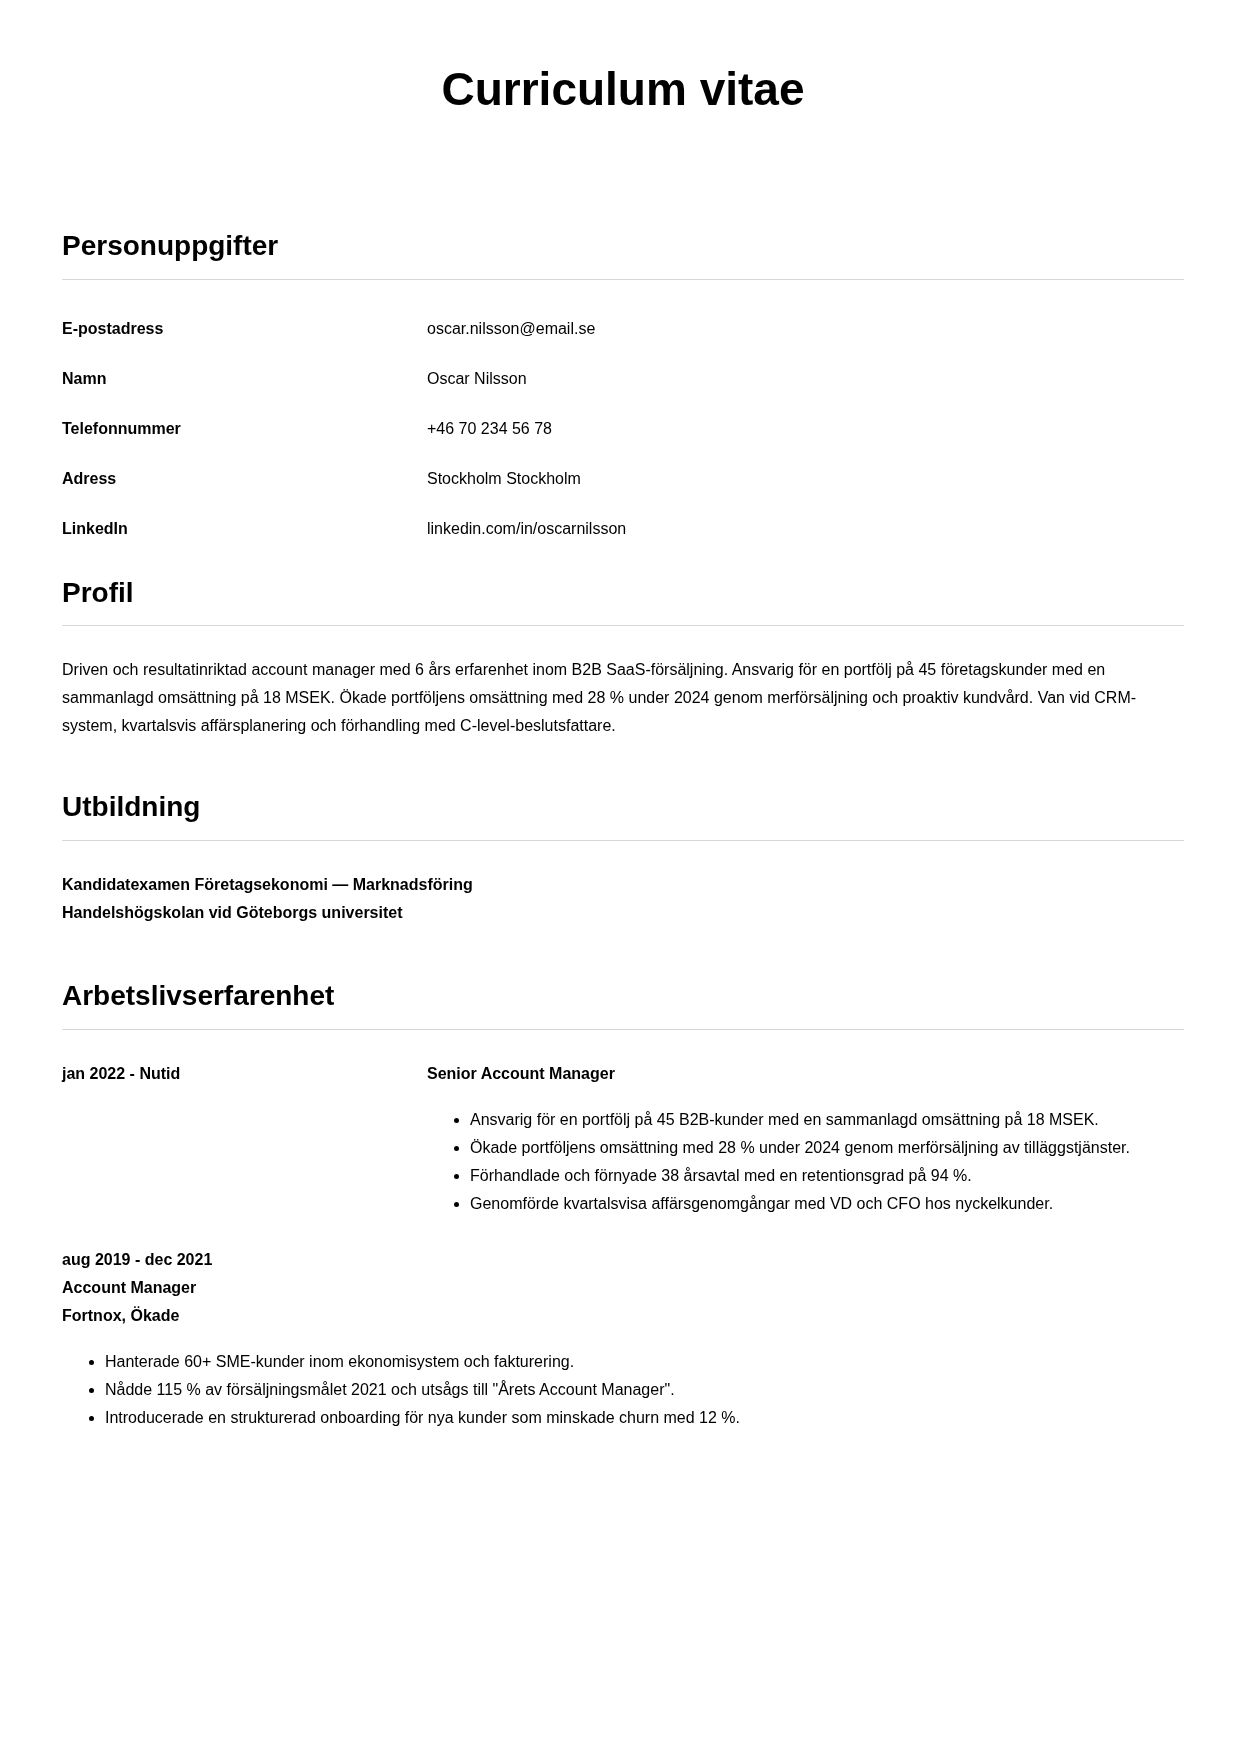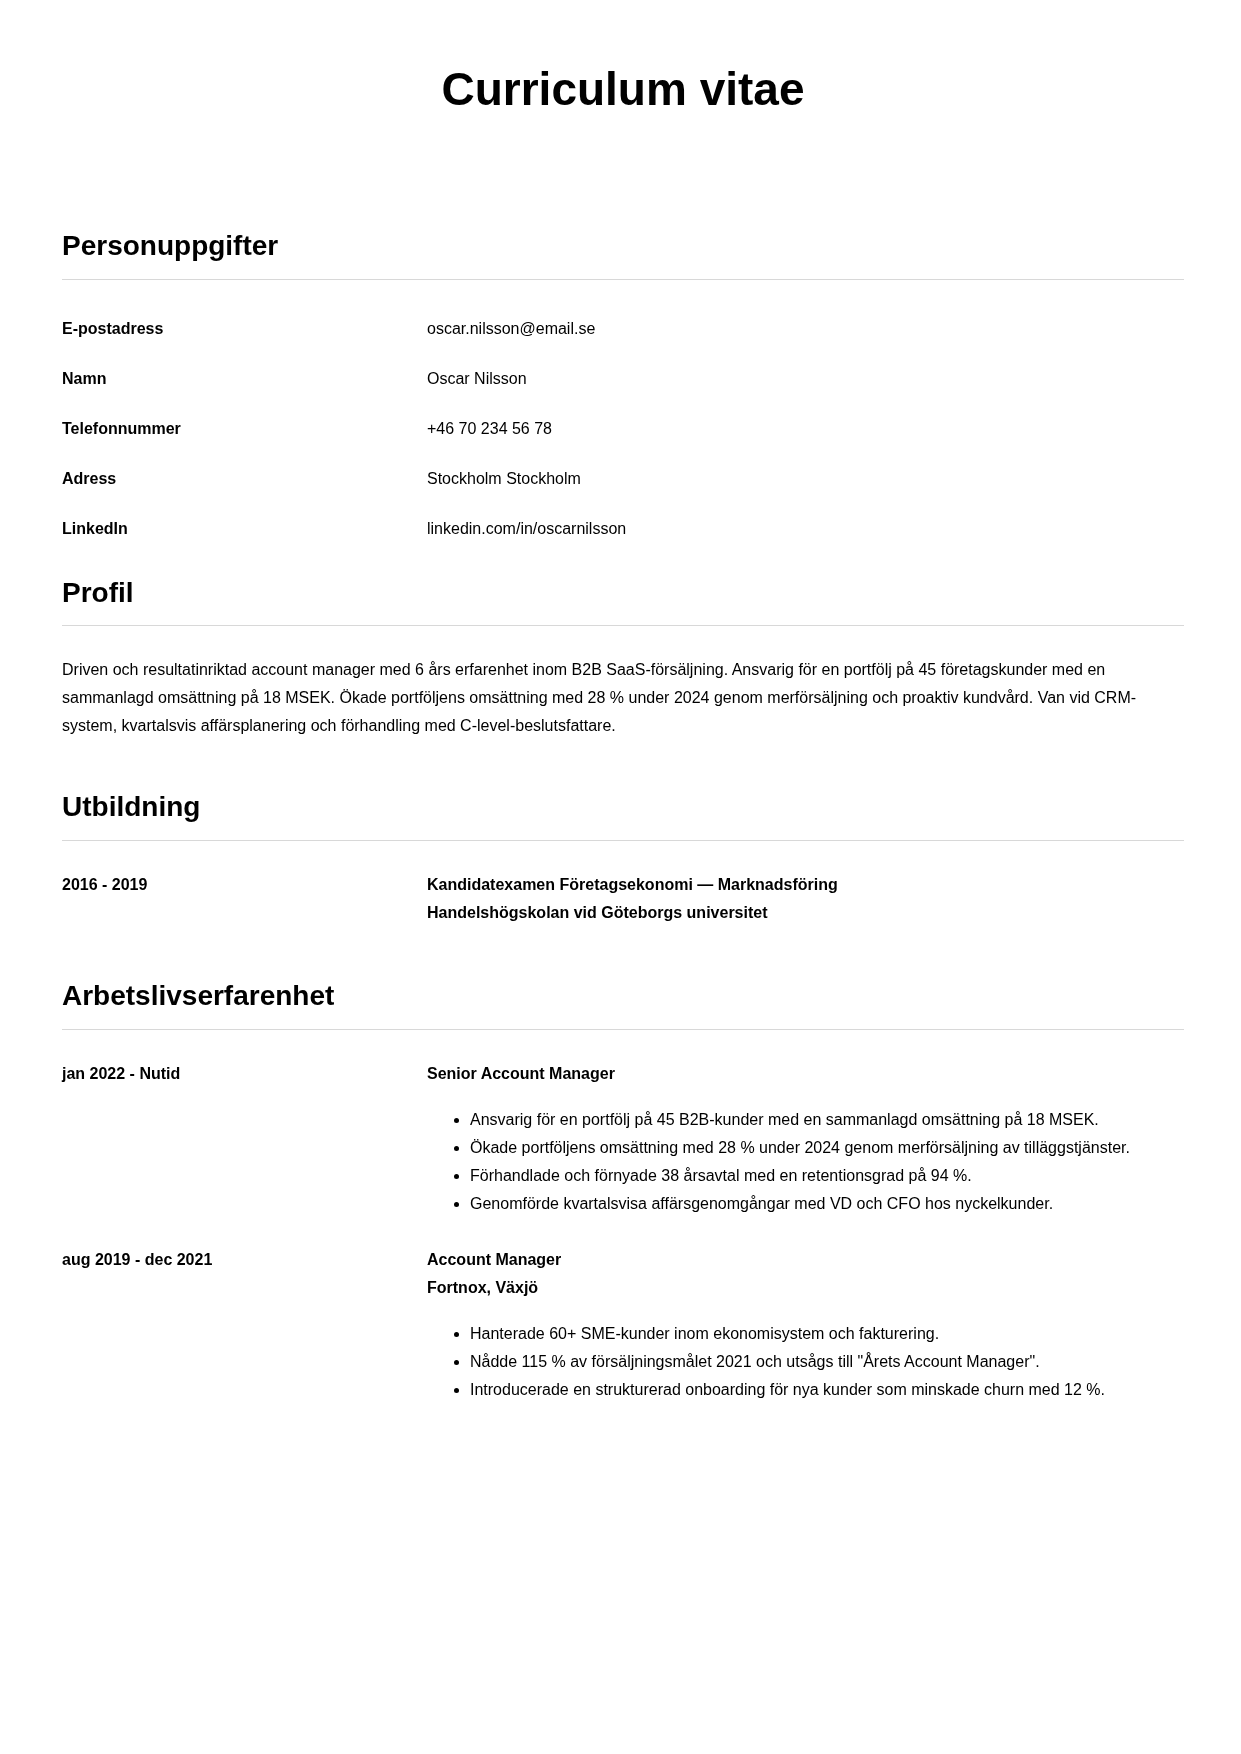--- a/index.html
+++ b/index.html
@@ -58,21 +58,21 @@
 
   .profile-text {
     margin: 30px 0 0 0;
     line-height: 28px;
   }
 
   .edu-item, .exp-item {
     display: flex;
     margin-top: 30px;
   }
-  .exp-item + .exp-item { margin-top: 28px; }
+  .exp-item + .exp-item { margin-top: 28px; flex-direction: column; }
   .period-col {
     flex: none;
     width: 365px;
     font-weight: bold;
     line-height: 28px;
   }
   .main-col { flex: 1; }
   .bold-line {
     font-weight: bold;
     line-height: 28px;
@@ -129,21 +129,20 @@
     <h2 class="section-heading">Profil</h2>
     <hr class="divider">
     <p class="profile-text">Driven och resultatinriktad account manager med 6 års erfarenhet inom B2B SaaS-försäljning. Ansvarig för en portfölj på 45 företagskunder med en sammanlagd omsättning på 18 MSEK. Ökade portföljens omsättning med 28 % under 2024 genom merförsäljning och proaktiv kundvård. Van vid CRM-system, kvartalsvis affärsplanering och förhandling med C-level-beslutsfattare.</p>
   </section>
 
   <section class="section-education">
     <h2 class="section-heading">Utbildning</h2>
     <hr class="divider">
 
       <div class="edu-item">
-        <div class="period-col">2016 - 2019</div>
         <div class="main-col">
           <div class="bold-line">Kandidatexamen Företagsekonomi — Marknadsföring</div>
           <div class="bold-line">Handelshögskolan vid Göteborgs universitet</div>
         </div>
       </div>
 
   </section>
 
   <section class="section-experience">
     <h2 class="section-heading">Arbetslivserfarenhet</h2>
@@ -172,21 +171,21 @@
               </li>
 
           </ul>
         </div>
       </div>
 
       <div class="exp-item">
         <div class="period-col">aug 2019 - dec 2021</div>
         <div class="main-col">
           <div class="bold-line">Account Manager</div>
-          <div class="bold-line">Fortnox, Växjö</div>
+          <div class="bold-line">Fortnox, Ökade</div>
           <ul class="exp-bullets">
 
               <li>
                 <span>Hanterade 60+ SME-kunder inom ekonomisystem och fakturering.</span>
               </li>
 
               <li>
                 <span>Nådde 115 % av försäljningsmålet 2021 och utsågs till "Årets Account Manager".</span>
               </li>
 

